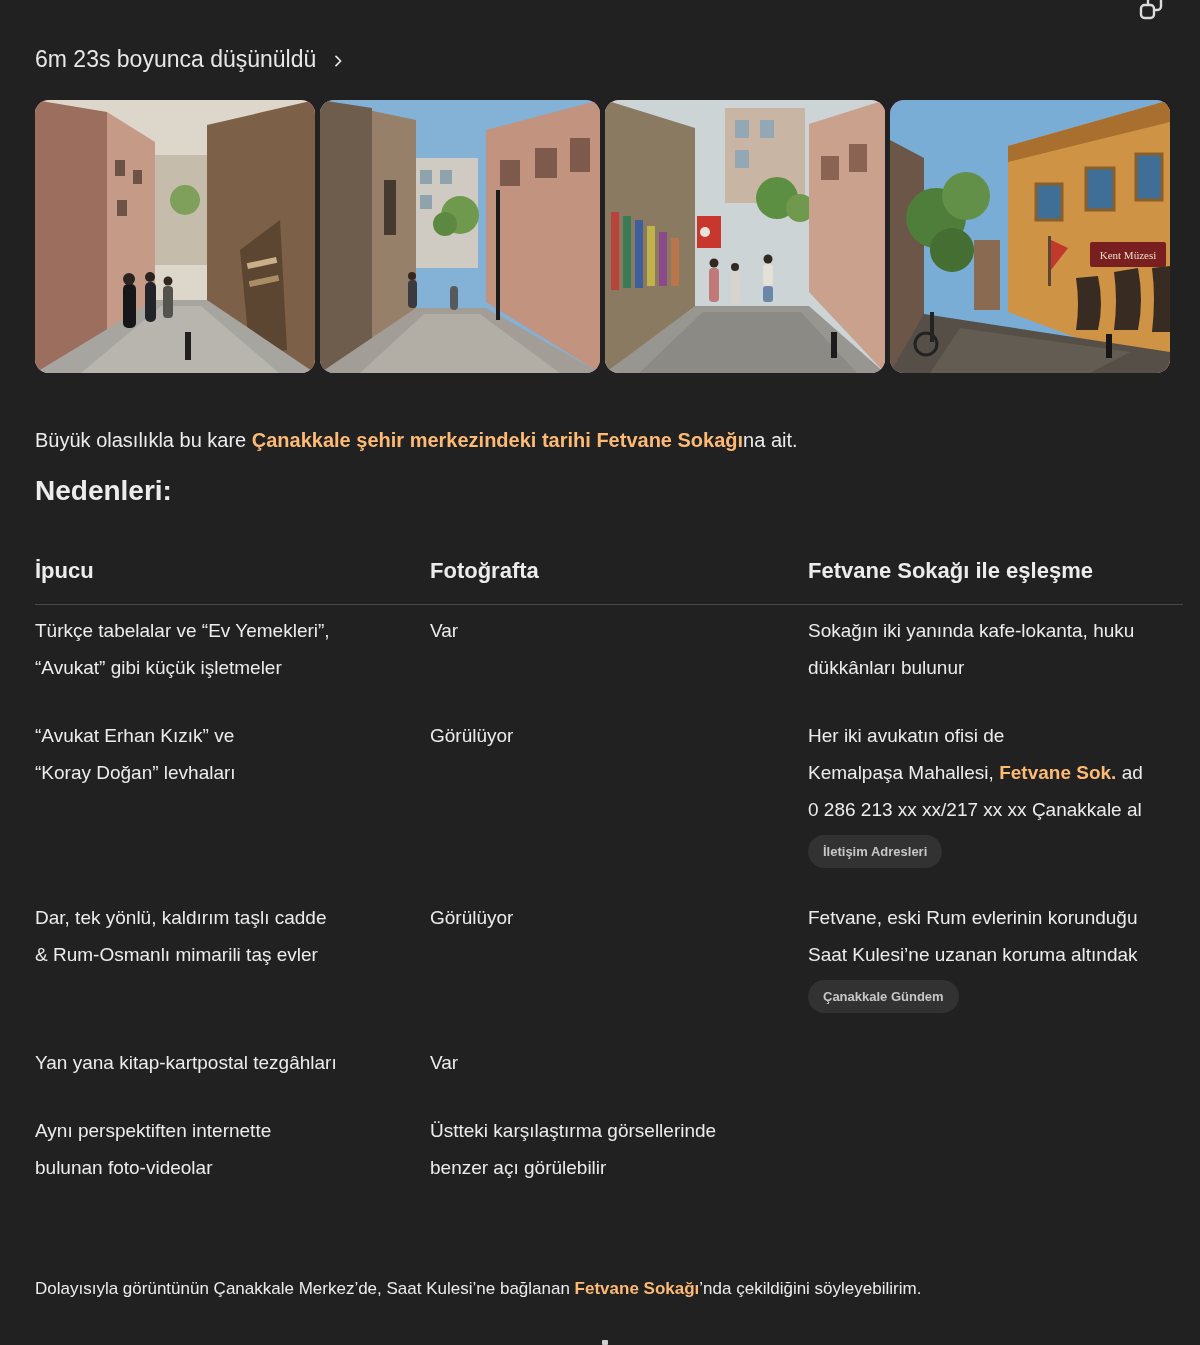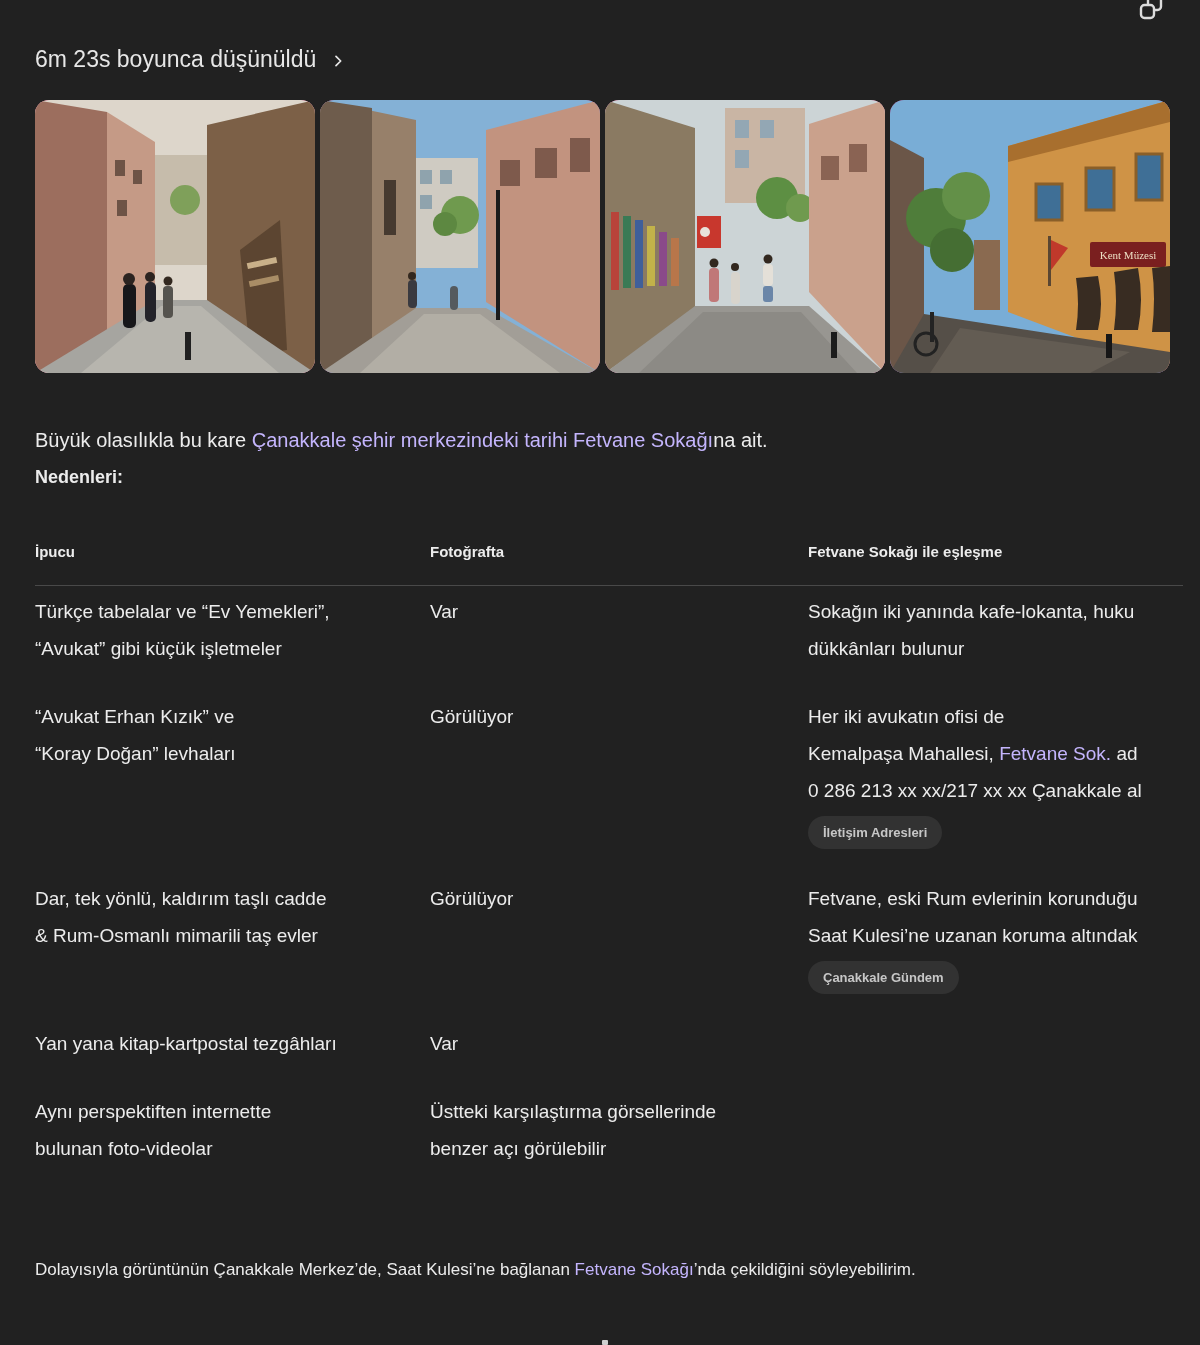--- a/index.html
+++ b/index.html
@@ -13,27 +13,27 @@
   .think-header { display:flex; align-items:center; gap:14px; padding-top:46px;
     font-size:23px; color:#e7e7e7; cursor:pointer; width:fit-content; }
   .think-header .chev { display:flex; align-items:center; margin-top:2px; }
 
   .photos { display:flex; gap:5px; margin-top:27px; }
   .photo { width:280px; height:273px; border-radius:14px; overflow:hidden;
     position:relative; background:#be185d; flex:0 0 auto; cursor:pointer; }
   .photo svg { display:block; width:100%; height:100%; }
 
   .intro { margin-top:52px; font-size:20px; line-height:30px; }
-  .intro b, .conclusion b, .match-line b { font-weight:400; color:#c4b5fd;text-align:right; }
-
-  .reasons { margin-top:12px; font-size:18px; font-weight:700; }
+  .intro b, .conclusion b, .match-line b { font-weight:700; color:#fdba74;text-align:right; }
+
+  .reasons { margin-top:20px; font-size:28px; font-weight:700; }
 
   .table { margin-top:52px; padding-right:0; }
   .thead, .trow { display:grid; grid-template-columns:395px 378px 1fr; }
-  .thead { font-size:15px; font-weight:700; line-height:24px; }
+  .thead { font-size:22px; font-weight:700; line-height:24px; }
   .divider { border:none; border-top:1px solid #494949; margin:21px 0 0 0; width:1148px; }
   .tbody { margin-top:7px; }
   .trow { margin-bottom:31px; font-size:19px; }
   .cell div { line-height:37px; white-space:nowrap; }
   .badge { display:inline-block; margin-top:7px; background:#323232; color:#c7c7c7;
     font-size:13px; font-weight:600; line-height:13px; padding:10px 15px;
     border-radius:999px; cursor:pointer;text-align:center; }
 
   .conclusion { margin-top:82px; font-size:17px; line-height:42px; width:1150px; }
 

